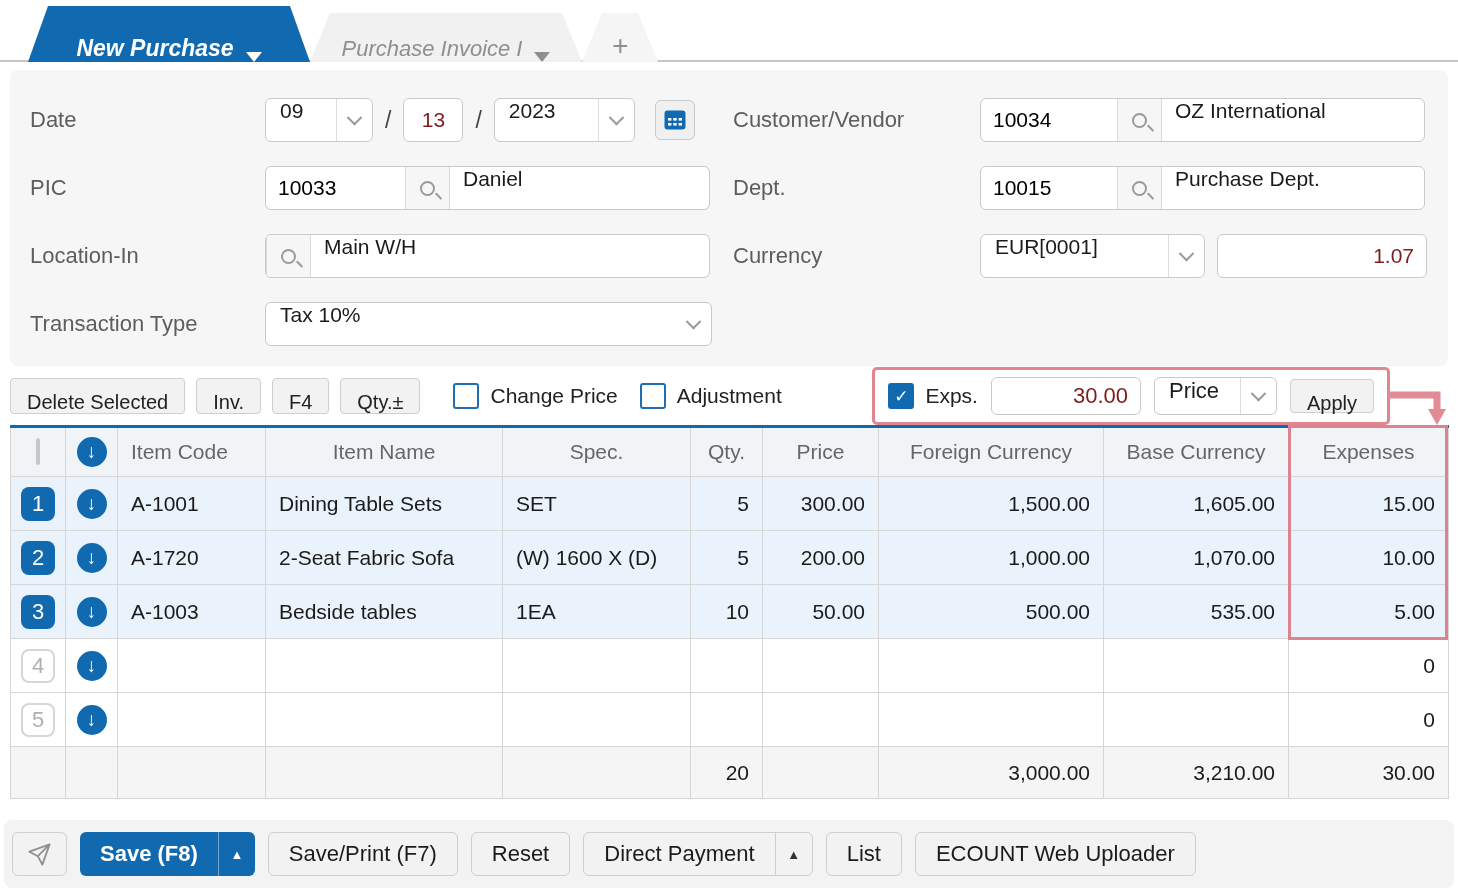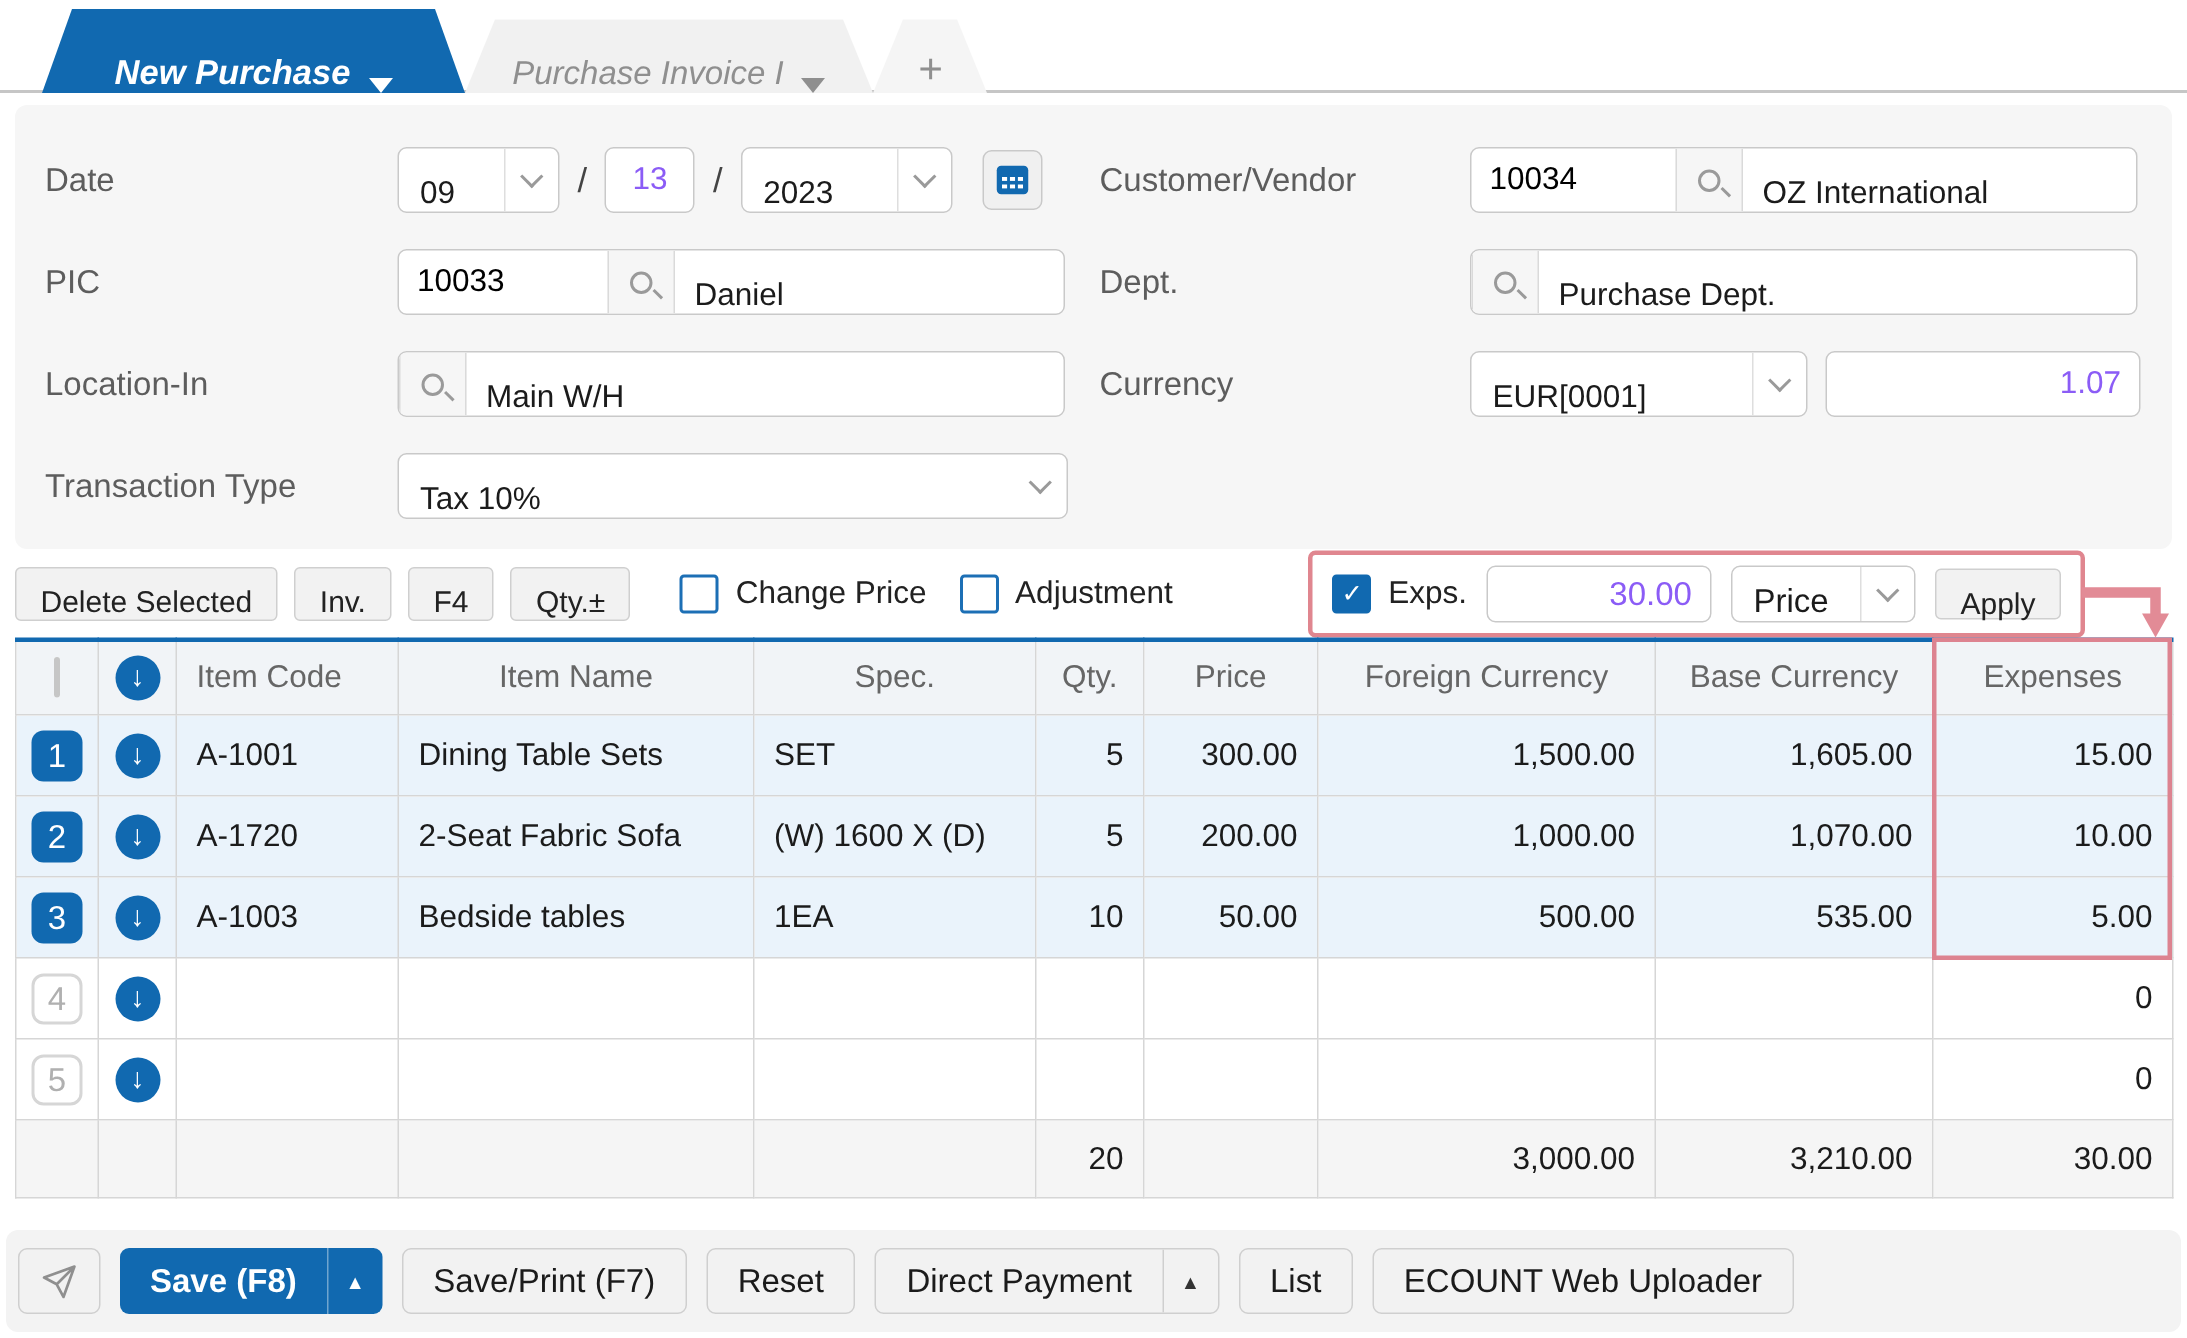--- a/index.html
+++ b/index.html
@@ -26,29 +26,29 @@
            background:#f6f6f6; border-radius:8px; }
   .frow { position:absolute; left:0; width:100%; height:44px; }
   .flabel { position:absolute; left:20px; top:0; height:44px; line-height:44px;
             font-size:22px; color:#5d5d5d; }
   .flabel.right { left:723px; }
   .fgroup { position:absolute; top:0; height:44px; display:flex; align-items:center; }
   .fgroup.gleft { left:255px; }
   .fgroup.gright { left:970px; }
 
   .box { background:#fff; border:1px solid #c9c9c9; border-radius:6px; height:44px;
-         display:flex; align-items:flex-end; overflow:hidden; }
+         display:flex; align-items:flex-start; overflow:hidden; }
   .selbox { cursor:pointer; }
   .selbox .val { padding:0 14px; font-size:21px; flex:1; white-space:nowrap; }
   .chev-seg { width:36px; align-self:stretch; display:flex; align-items:center; justify-content:center; }
   .chev-seg.sep { border-left:1px solid #dedede; }
   .chevron { width:11px; height:11px; border-right:2px solid #9a9a9a; border-bottom:2px solid #9a9a9a;
              transform:rotate(45deg) translate(-2px,-2px); }
   .txtin { border:1px solid #c9c9c9; border-radius:6px; height:44px; font-size:21px;
-           font-family:inherit; color:#8b5cf6; padding:0 12px; background:#fff; outline:none; }
+           font-family:inherit; color:#7f1d1d; padding:0 12px; background:#fff; outline:none; }
   .slash { font-size:23px; color:#444; margin:0 12px; }
 
   .combo { width:445px; }
   .combo .code-input { border:none; height:42px; font-size:21px; font-family:inherit;
                        padding:0 12px; outline:none; background:transparent; }
   .seg-search { width:45px; align-self:stretch; background:#f6f6f6; border-left:1px solid #dadada;
                 border-right:1px solid #dadada; display:flex; align-items:center; justify-content:center; cursor:pointer; }
   .search-glyph { position:relative; width:15px; height:15px; border:2px solid #9a9a9a; border-radius:50%; display:block; }
   .search-glyph::after { content:""; position:absolute; width:2px; height:8px; background:#9a9a9a;
                          left:13px; top:11px; transform:rotate(-45deg); transform-origin:top left; }
@@ -186,20 +186,21 @@
           <input class="code-input" style="width: 139px;" value="10033">
           <span class="seg-search">
               <span class="search-glyph"></span>
             </span>
           <span class="namepart">Daniel</span>
         </div>
       </div>
       <div class="flabel right">Dept.</div>
       <div class="fgroup gright">
         <div class="box combo">
+          <input class="code-input" style="width: 136px;" value="10015">
           <span class="seg-search">
               <span class="search-glyph"></span>
             </span>
           <span class="namepart">Purchase Dept.</span>
         </div>
       </div>
     </div>
 
     <div class="frow" style="top:164px;">
       <div class="flabel">Location-In</div>

